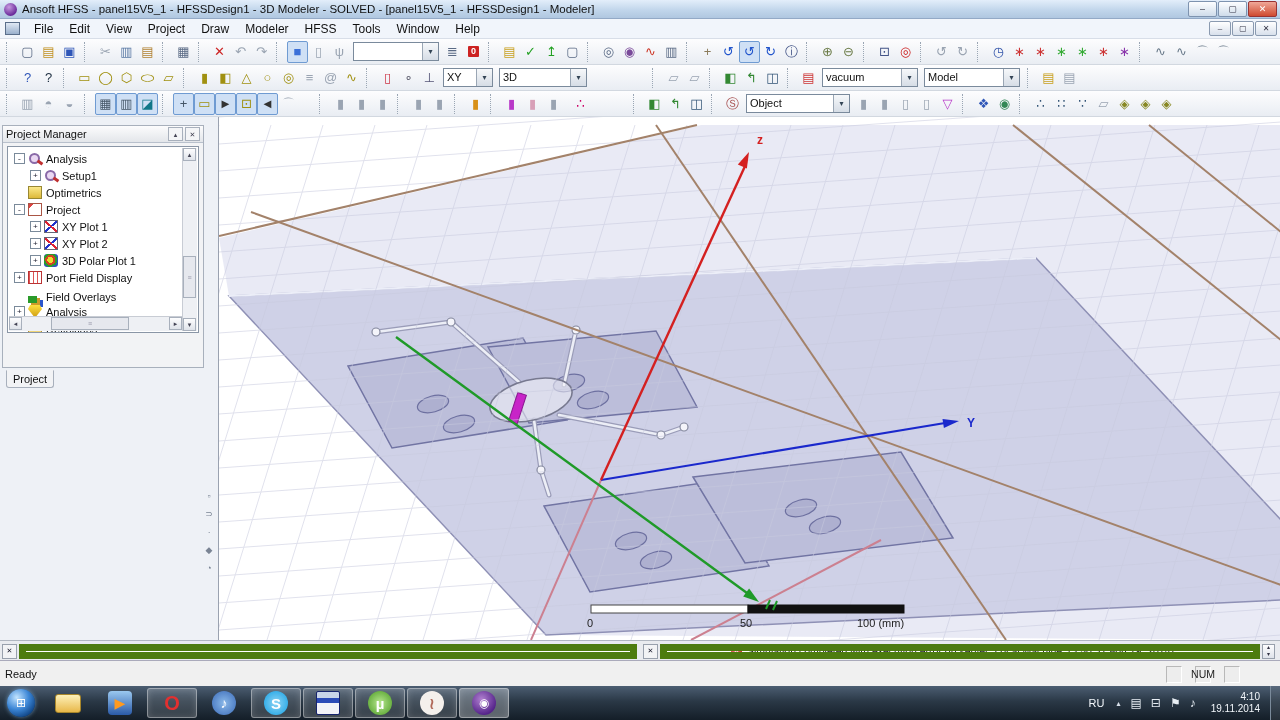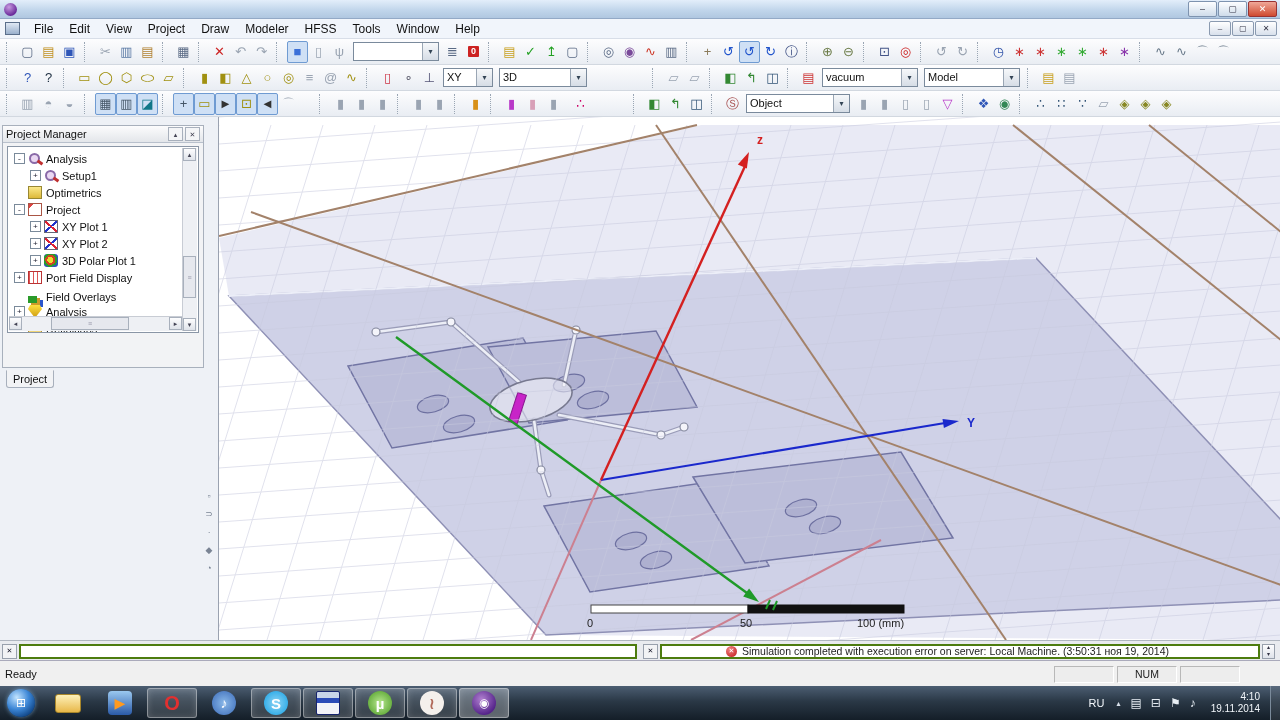--- a/index.html
+++ b/index.html
@@ -105,37 +105,37 @@
   .viewport{position:absolute;left:218px;top:117px;width:1062px;height:523px;background:#fff;
     border-left:1px solid #9aa2b0;box-sizing:border-box;overflow:hidden}
   .viewport svg{display:block}
   svg text{font-family:"Liberation Sans","DejaVu Sans",sans-serif}
 
   
   .msgbar{position:absolute;left:0;top:640px;width:1280px;height:20px;background:#e9ebef;
     border-top:1px solid #b0b6c0;display:flex;align-items:center}
   .mclose{width:13px;height:13px;border:1px solid #98a0ac;background:#f2f3f5;margin:0 2px;
     display:flex;align-items:center;justify-content:center;font-size:7px;color:#223;flex:none}
-  .mfield{height:15px;background:#fff;border:2px solid #4d7c0f;display:flex;align-items:center;
+  .mfield{height:15px;background:#fff;border:7px solid #4d7c0f;display:flex;align-items:center;
     box-sizing:border-box;overflow:hidden}
   #mleft{width:618px;margin-right:4px}
   #mright{width:600px}
   .erricon{width:11px;height:11px;border-radius:50%;background:radial-gradient(circle at 35% 30%,#f08080,#c01818);
     color:#fff;font-size:7px;font-weight:bold;display:flex;align-items:center;justify-content:center;
     margin:0 5px 0 64px;flex:none}
   .msgtext{font-size:10.5px;color:#222;white-space:nowrap}
   .spinner{width:13px;height:15px;border:1px solid #98a0ac;background:linear-gradient(#fdfdfe,#dfe3ea);
     display:flex;flex-direction:column;align-items:center;justify-content:center;font-size:6px;color:#334;
     line-height:1.1;margin-left:2px;flex:none;box-sizing:border-box}
   .statusbar{position:absolute;left:0;top:660px;width:1280px;height:26px;background:#f0f0f0;
     border-top:1px solid #aab;display:flex;align-items:center;font-size:11px;color:#111}
   .sready{padding-left:5px}
   .scells{margin-left:auto;display:flex;margin-right:40px}
-  .scell{width:60px;height:17px;border:1px solid #b8b8b8;border-right-color:#fff;border-bottom-color:#fff;
-    margin-left:3px;display:flex;align-items:center;justify-content:center;font-size:10.5px;color:#222;
+  .scell{width:16px;height:17px;border:1px solid #b8b8b8;border-right-color:#fff;border-bottom-color:#fff;
+    margin-left:13px;display:flex;align-items:center;justify-content:center;font-size:10.5px;color:#222;
     background:#ededed;box-sizing:border-box}
 
   
   .taskbar{position:absolute;left:0;top:686px;width:1280px;height:34px;
     background:linear-gradient(#4c5e72 0%,#2a3846 45%,#141e28 100%);display:flex;align-items:center}
   .tk-item{width:50px;height:30px;margin:0 1px;border-radius:3px;display:flex;align-items:center;
     justify-content:center;box-sizing:border-box;flex:none}
   .tk-item.open{background:rgba(255,255,255,.13);border:1px solid rgba(255,255,255,.42);
     box-shadow:inset 0 0 7px rgba(255,255,255,.18)}
   .tk-item.active{background:rgba(255,255,255,.28)}
@@ -164,20 +164,21 @@
   .tclock{text-align:right;font-size:10px;line-height:12px;margin:0 10px 0 6px;white-space:nowrap}
   .showdesk{width:9px;height:34px;border-left:1px solid #7a8a9a;background:rgba(255,255,255,.08)}
 </style>
 </head>
 <body>
 
 <div id="screen">
 
   <div class="titlebar">
     <span class="appicon"></span>
+    <span class="titletext">Ansoft HFSS - panel15V5_1 - HFSSDesign1 - 3D Modeler - SOLVED - [panel15V5_1 - HFSSDesign1 - Modeler]</span>
     <span class="wctrls">
         <span class="wbtn">–</span>
         <span class="wbtn">▢</span>
         <span class="wbtn close">✕</span>
       </span>
   </div>
 
   <div class="menubar">
     <span class="mdi-doc"></span>
     <span style="display:flex">

